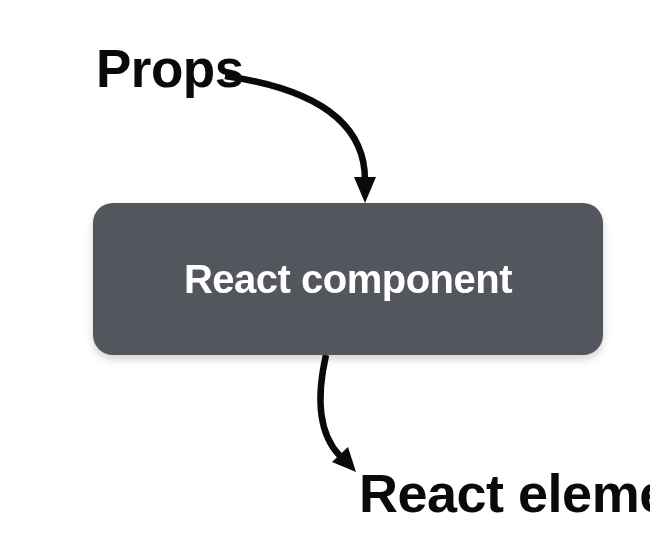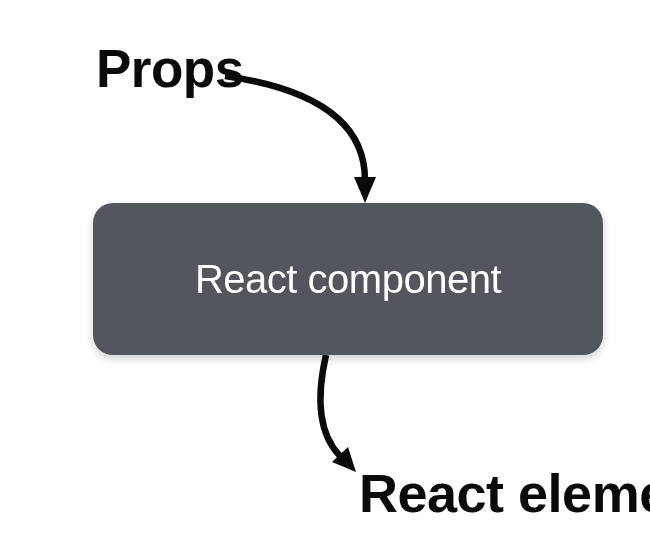--- a/index.html
+++ b/index.html
@@ -64,21 +64,21 @@
     background: var(--node-bg);
     border-radius: 20px;
     box-shadow: 0 4px 8px rgba(0,0,0,0.18);
     display: flex;
     align-items: center;
     justify-content: center;
   }
   .component-box .box-label {
     color: var(--node-text);
     font-size: 40px;
-    font-weight: 400;
+    font-weight: 700;
     letter-spacing: -0.5px;
     white-space: nowrap;
   }
 </style>
 </head>
 <body>
 
 <div class="canvas">
 
   <svg class="arrows-layer" viewBox="0 0 650 544" xmlns="http://www.w3.org/2000/svg">

